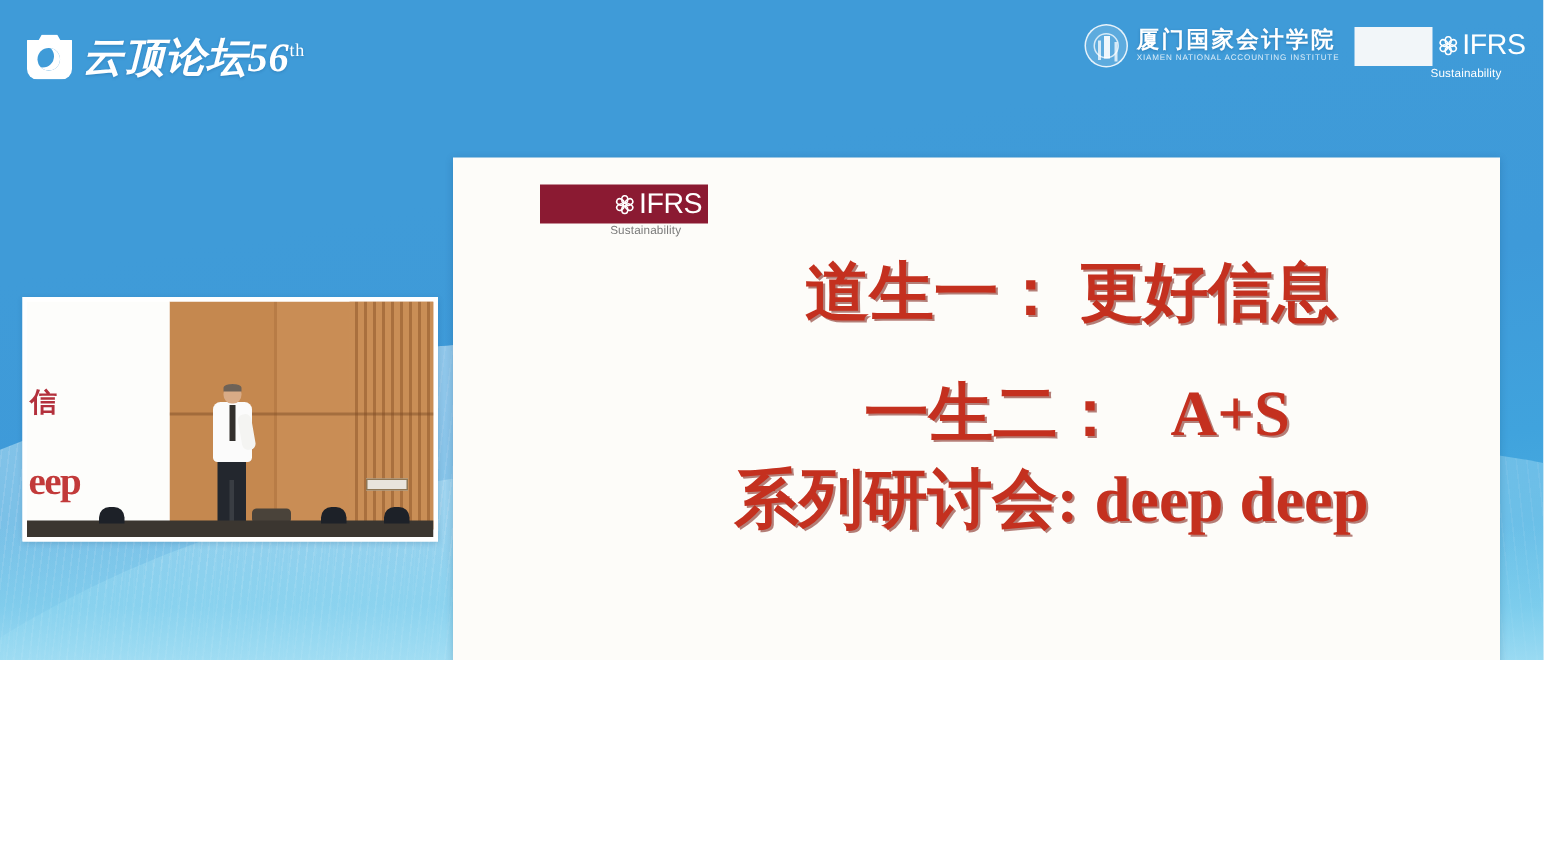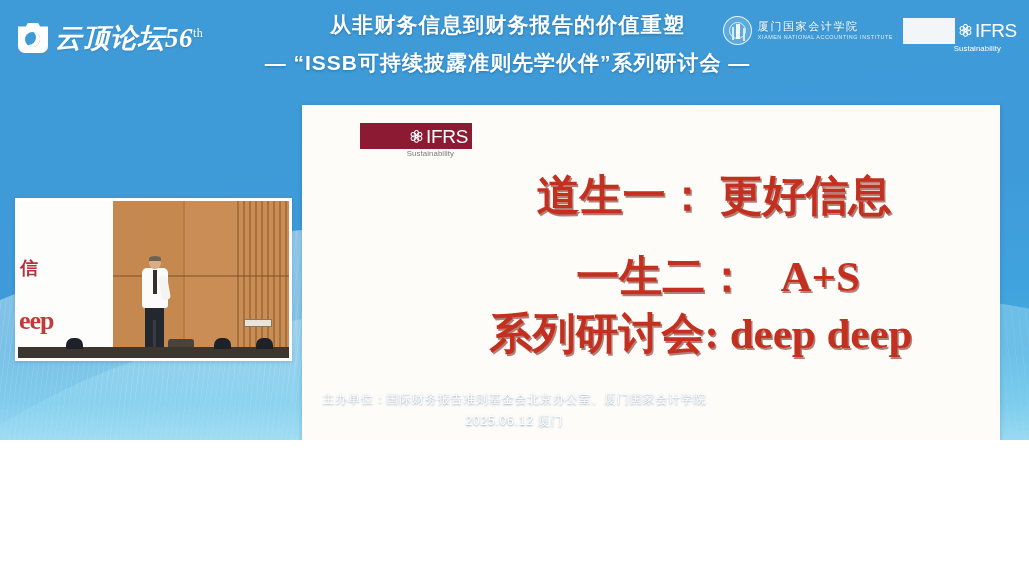--- a/index.html
+++ b/index.html
@@ -180,22 +180,22 @@
   }
   .xnai-seal:before {
     content:"";
     position:absolute; left: 12px; top: 7px;
     width: 4px; height: 15px;
     background: rgba(255,255,255,0.9);
     box-shadow: -5px 2px 0 -1px rgba(255,255,255,0.75), 6px 3px 0 -1px rgba(255,255,255,0.75);
   }
   .xnai-cn {
     color: #ffffff;
-    font-size: 11px;
-    font-weight: 400;
+    font-size: 15px;
+    font-weight: 700;
     letter-spacing: 1.6px;
     line-height: 1.05;
     text-shadow: 0 1px 2px rgba(0,60,110,0.3);
     white-space: nowrap;
   }
   .xnai-en {
     color: rgba(255,255,255,0.82);
     font-size: 5.4px;
     letter-spacing: 0.55px;
     margin-top: 2px;
@@ -436,24 +436,20 @@
     <div class="bottom-fade"></div>
   </div>
 
   <div class="header">
 
     <div class="brand">
       <div class="brand-mark"></div>
       <div class="brand-text"><span>云顶论坛56</span><span class="brand-sup">th</span></div>
     </div>
 
-    <div class="titles">
-      <span class="title-main">从非财务信息到财务报告的价值重塑</span>
-      <span class="title-sub">— “ISSB可持续披露准则先学伙伴”系列研讨会 —</span>
-    </div>
 
     <div class="logos">
       <div class="xnai">
         <div class="xnai-seal"></div>
         <div>
           <div class="xnai-cn">厦门国家会计学院</div>
           <div class="xnai-en">XIAMEN NATIONAL ACCOUNTING INSTITUTE</div>
         </div>
       </div>
       <div class="ifrs-hdr">
@@ -516,18 +512,14 @@
       </div>
     </div>
 
     <div class="slide-lines">
       <span class="sline l1">道生一： 更好信息</span>
       <span class="sline l2">一生二：   A+S</span>
       <span class="sline l4">系列研讨会: deep deep</span>
     </div>
   </div>
 
-  <div class="footer">
-    <span class="foot-line1">主办单位：国际财务报告准则基金会北京办公室、厦门国家会计学院</span>
-    <span class="foot-line2">2025.06.12  厦门</span>
-  </div>
 
 </div>
 
 </body></html>

